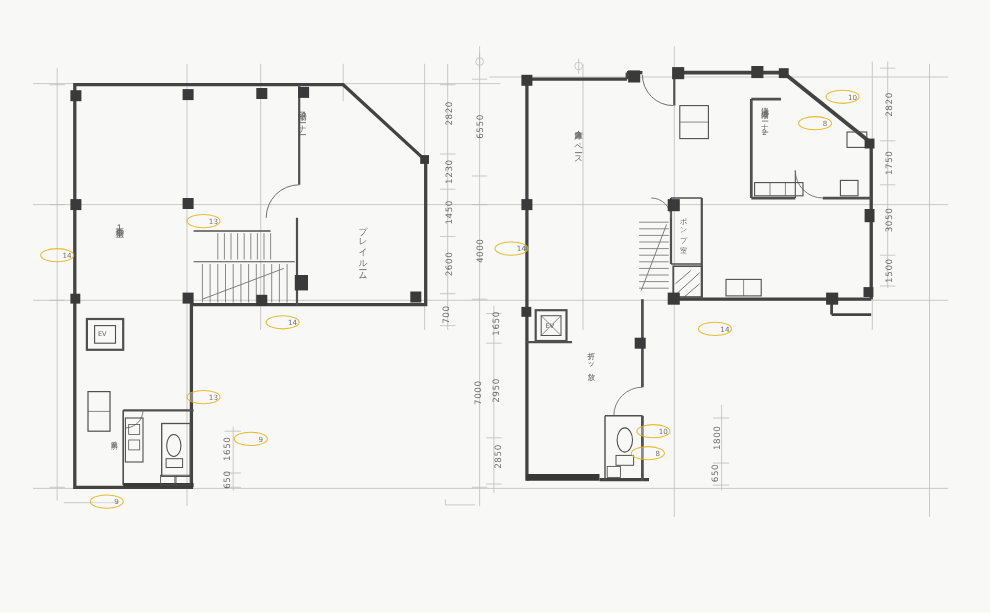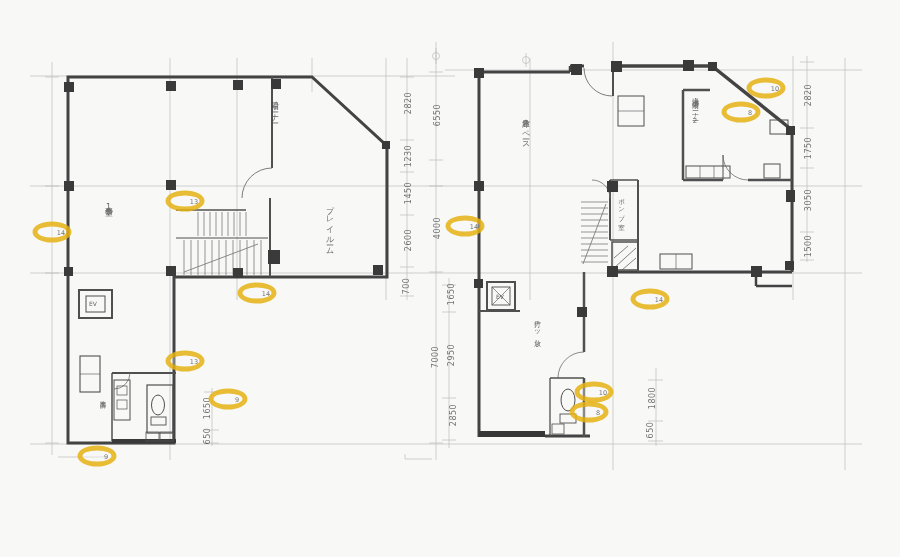--- a/index.html
+++ b/index.html
@@ -4,21 +4,21 @@
 <style>
   html,body{margin:0;padding:0;background:#ffffff;}
   #sheet{position:relative;width:900px;height:557px;background:#fdfdfc;overflow:hidden;
          font-family:"DejaVu Sans",sans-serif;}
   svg{position:absolute;left:0;top:0;}
   .vlabel{position:absolute;writing-mode:vertical-rl;text-orientation:upright;
           font-size:8px;color:#4a4a4a;letter-spacing:1px;line-height:1;opacity:.85;}
   .dim{position:absolute;font-size:8px;color:#555;white-space:nowrap;
        transform:translate(-50%,-50%) rotate(-90deg);letter-spacing:.5px;opacity:.85;}
   .tiny{position:absolute;font-size:6px;color:#4a4a4a;opacity:.9;}
-  .marker{position:absolute;width:11px;height:11px;border:5px solid #eab308;border-radius:50%;
+  .marker{position:absolute;width:11px;height:11px;border:1px solid #eab308;border-radius:50%;
           font-size:6.5px;color:#555;display:flex;align-items:center;justify-content:center;
           transform:translate(-50%,-50%);background:rgba(255,255,255,.4);opacity:.85;padding-left:18px;}
   .scanblur{filter:contrast(.92) brightness(1.02);}
 </style>
 </head>
 <body>
 
 <div id="sheet" class="scanblur">
 
   <svg width="900" height="557" viewBox="0 0 900 557">

